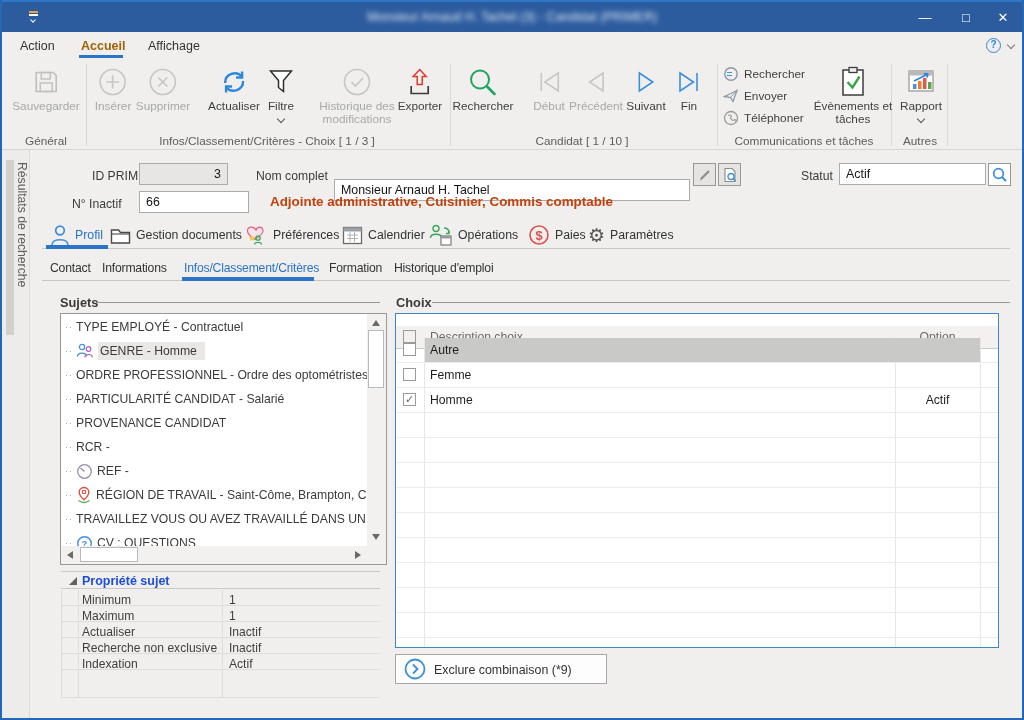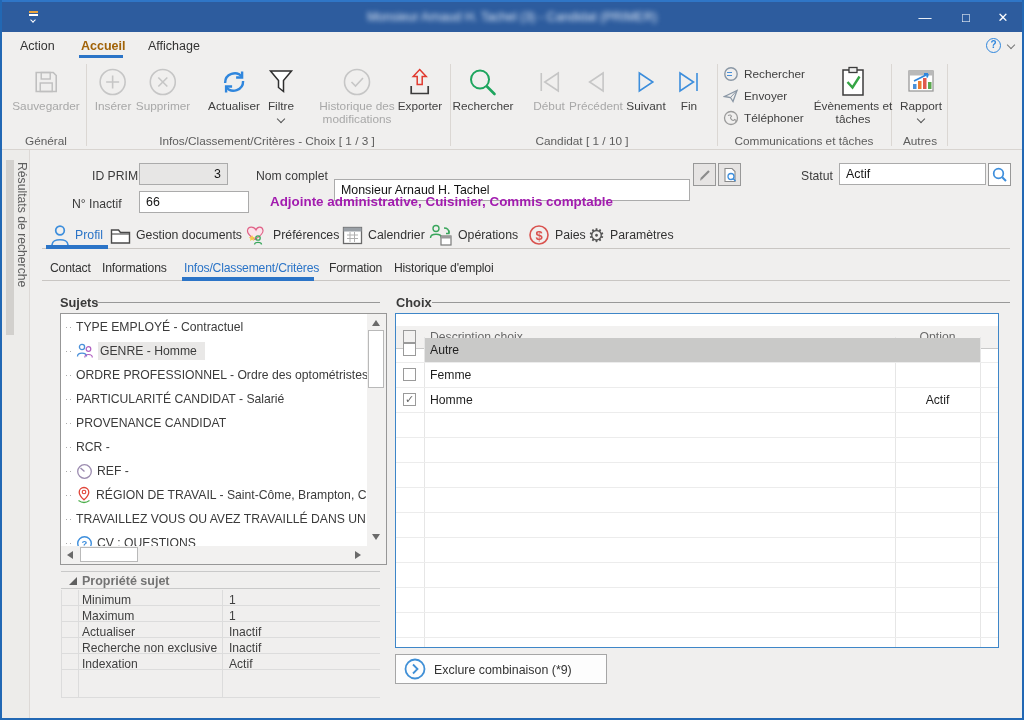--- a/index.html
+++ b/index.html
@@ -283,21 +283,21 @@
   <div class="lbl" style="left:799px; top:169px;">Statut</div>
   <div class="fld" style="left:837px; top:163px; width:147px;">Actif</div>
   <div class="sqbtn" style="left:986px; top:163px; background:#fff;">
     <svg width="16" height="16" viewBox="0 0 16 16">
         <circle cx="6.5" cy="6.5" r="4.8" fill="none" stroke="#3d8edc" stroke-width="1.7"></circle>
         <line x1="10.2" y1="10.2" x2="14" y2="14" stroke="#3d8edc" stroke-width="2"></line>
       </svg>
   </div>
   <div class="lbl" style="left:70px; top:197px;">N° Inactif</div>
   <div class="fld" style="left:137px; top:191px; width:110px;">66</div>
-  <div class="lbl" style="left:268px; top:194px; font-size:13.4px; font-weight:bold; color:#a21caf;">Adjointe administrative, Cuisinier, Commis comptable</div>
+  <div class="lbl" style="left:268px; top:194px; font-size:13.4px; font-weight:bold; color:#c2410c;">Adjointe administrative, Cuisinier, Commis comptable</div>
 
   <div class="tab active" style="left:48px;">
     <svg width="20" height="22" viewBox="0 0 20 22">
         <circle cx="10" cy="6.5" r="4.3" fill="none" stroke="#3d8edc" stroke-width="1.7"></circle>
         <path d="M2 21 c0 -7 16 -7 16 0" fill="none" stroke="#3d8edc" stroke-width="1.7"></path>
       </svg>
     <span>Profil</span>
   </div>
   <div class="tab" style="left:108px;">
     <svg width="21" height="19" viewBox="0 0 21 19">
@@ -429,21 +429,21 @@
       <div class="arr" style="left:6px; top:4.5px; border-top:4.5px solid transparent; border-bottom:4.5px solid transparent; border-right:6px solid #6a6a6a;"></div>
       <div class="thumb" style="left:19px; top:1px; width:58px; height:15px;"></div>
       <div class="arr" style="right:6px; top:4.5px; border-top:4.5px solid transparent; border-bottom:4.5px solid transparent; border-left:6px solid #6a6a6a;"></div>
     </div>
     <div class="scroll" style="right:0; bottom:0; width:19px; height:18px;"></div>
   </div>
 
   <div class="abs" style="left:59px; top:571px; width:319px;">
     <div class="abs" style="left:0; top:0; width:319px; height:18px; border-top:1px solid #c9c9c9; border-bottom:1px solid #c9c9c9;">
       <div class="abs" style="left:8px; top:5px; width:0; height:0; border-left:8px solid transparent; border-bottom:8px solid #606060;"></div>
-      <div class="abs" style="left:21px; top:2px; font-size:12.5px; font-weight:bold; color:#737373;">Propriété sujet</div>
+      <div class="abs" style="left:21px; top:2px; font-size:12.5px; font-weight:bold; color:#1d4ed8;">Propriété sujet</div>
     </div>
     <div class="pg-row-lbl" style="top:22px;">Minimum</div>
     <div class="pg-row-val" style="top:22px;">1</div>
     <div class="pgline" style="top:34px;"></div>
     <div class="pg-row-lbl" style="top:38px;">Maximum</div>
     <div class="pg-row-val" style="top:38px;">1</div>
     <div class="pgline" style="top:50px;"></div>
     <div class="pg-row-lbl" style="top:54px;">Actualiser</div>
     <div class="pg-row-val" style="top:54px;">Inactif</div>
     <div class="pgline" style="top:66px;"></div>

